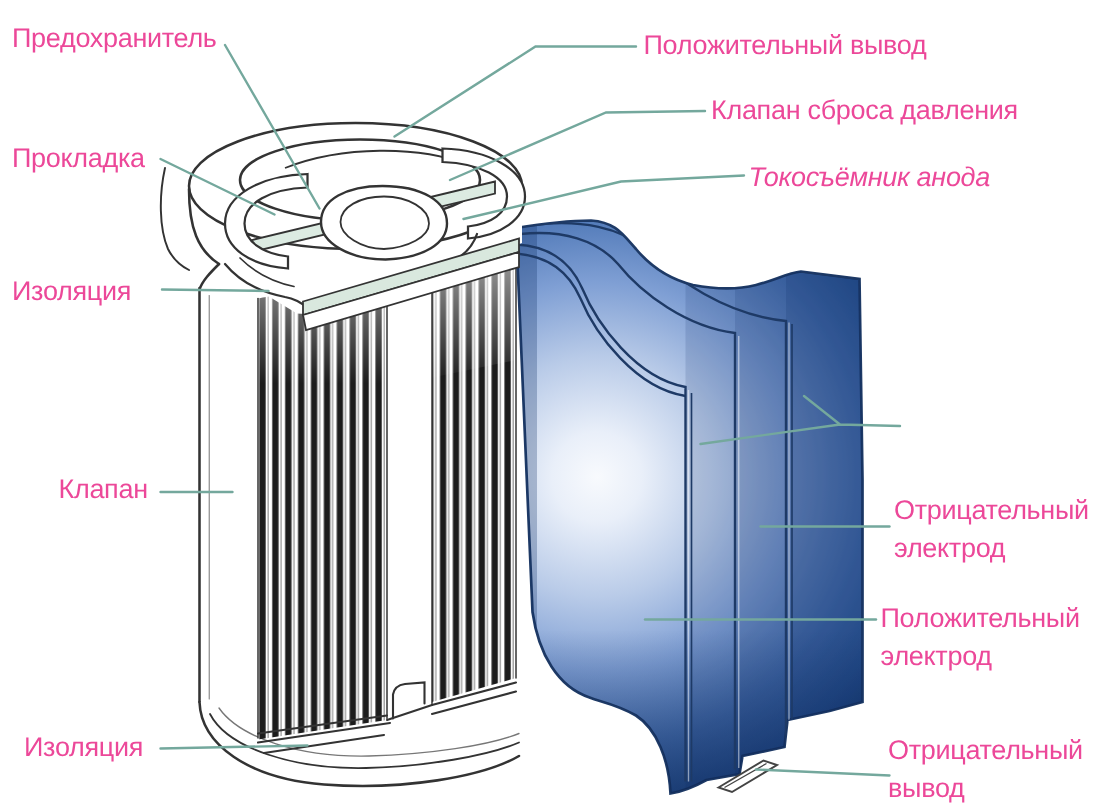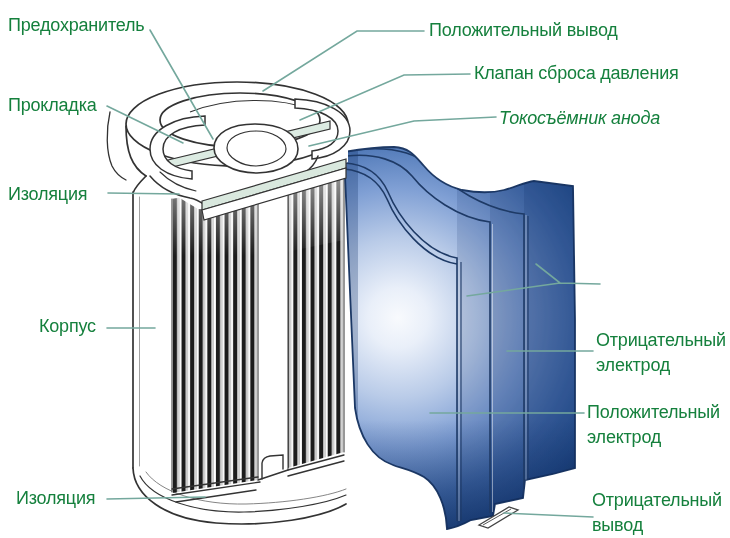--- a/index.html
+++ b/index.html
@@ -1,19 +1,19 @@
 <!DOCTYPE html>
 <html><head>
 <meta charset="utf-8">
 <style>
   html,body{margin:0;padding:0;background:#fff;}
   #stage{position:relative;width:730px;height:538px;background:#ffffff;overflow:hidden;
          font-family:"Liberation Sans","DejaVu Sans",sans-serif;}
   #art{position:absolute;left:0;top:0;}
-  .lbl{position:absolute;font-size:18px;line-height:25px;color:#15803d;letter-spacing:-0.2px;white-space:nowrap;}
+  .lbl{position:absolute;font-size:18px;line-height:25px;color:#ec4899;letter-spacing:-0.2px;white-space:nowrap;}
   .lbl.wrap{white-space:normal;}
   
   .lbl-fuse{left:8px;top:13px;}
   .lbl-gasket{left:8px;top:93px;}
   .lbl-insulation-top{left:8px;top:182px;}
   .lbl-case{left:39px;top:314px;}
   .lbl-insulation-bottom{left:16px;top:486px;}
   .lbl-pos-terminal{left:429px;top:18px;}
   .lbl-valve{left:474px;top:61px;}
   .lbl-collector{left:499px;top:106px;font-style:italic;}
@@ -182,21 +182,21 @@
     <path d="M536,264 L560,283 L600,284 M560,283 L467,296"></path>
     <path d="M507,351 L593,351"></path>
     <path d="M430,413 L584,413"></path>
     <path d="M504,513 L593,517"></path>
   </g>
 </svg>
 
 <div class="lbl lbl-fuse">Предохранитель</div>
 <div class="lbl lbl-gasket">Прокладка</div>
 <div class="lbl lbl-insulation-top">Изоляция</div>
-<div class="lbl lbl-case">Корпус</div>
+<div class="lbl lbl-case">Клапан</div>
 <div class="lbl lbl-insulation-bottom">Изоляция</div>
 <div class="lbl lbl-valve">Клапан сброса давления</div>
 <div class="lbl lbl-pos-terminal">Положительный вывод</div>
 <div class="lbl lbl-collector">Токосъёмник анода</div>
 <div class="lbl wrap lbl-neg-electrode">Отрицательный электрод</div>
 <div class="lbl wrap lbl-pos-electrode">Положительный электрод</div>
 <div class="lbl wrap lbl-neg-terminal">Отрицательный вывод</div>
 
 </div>
 

